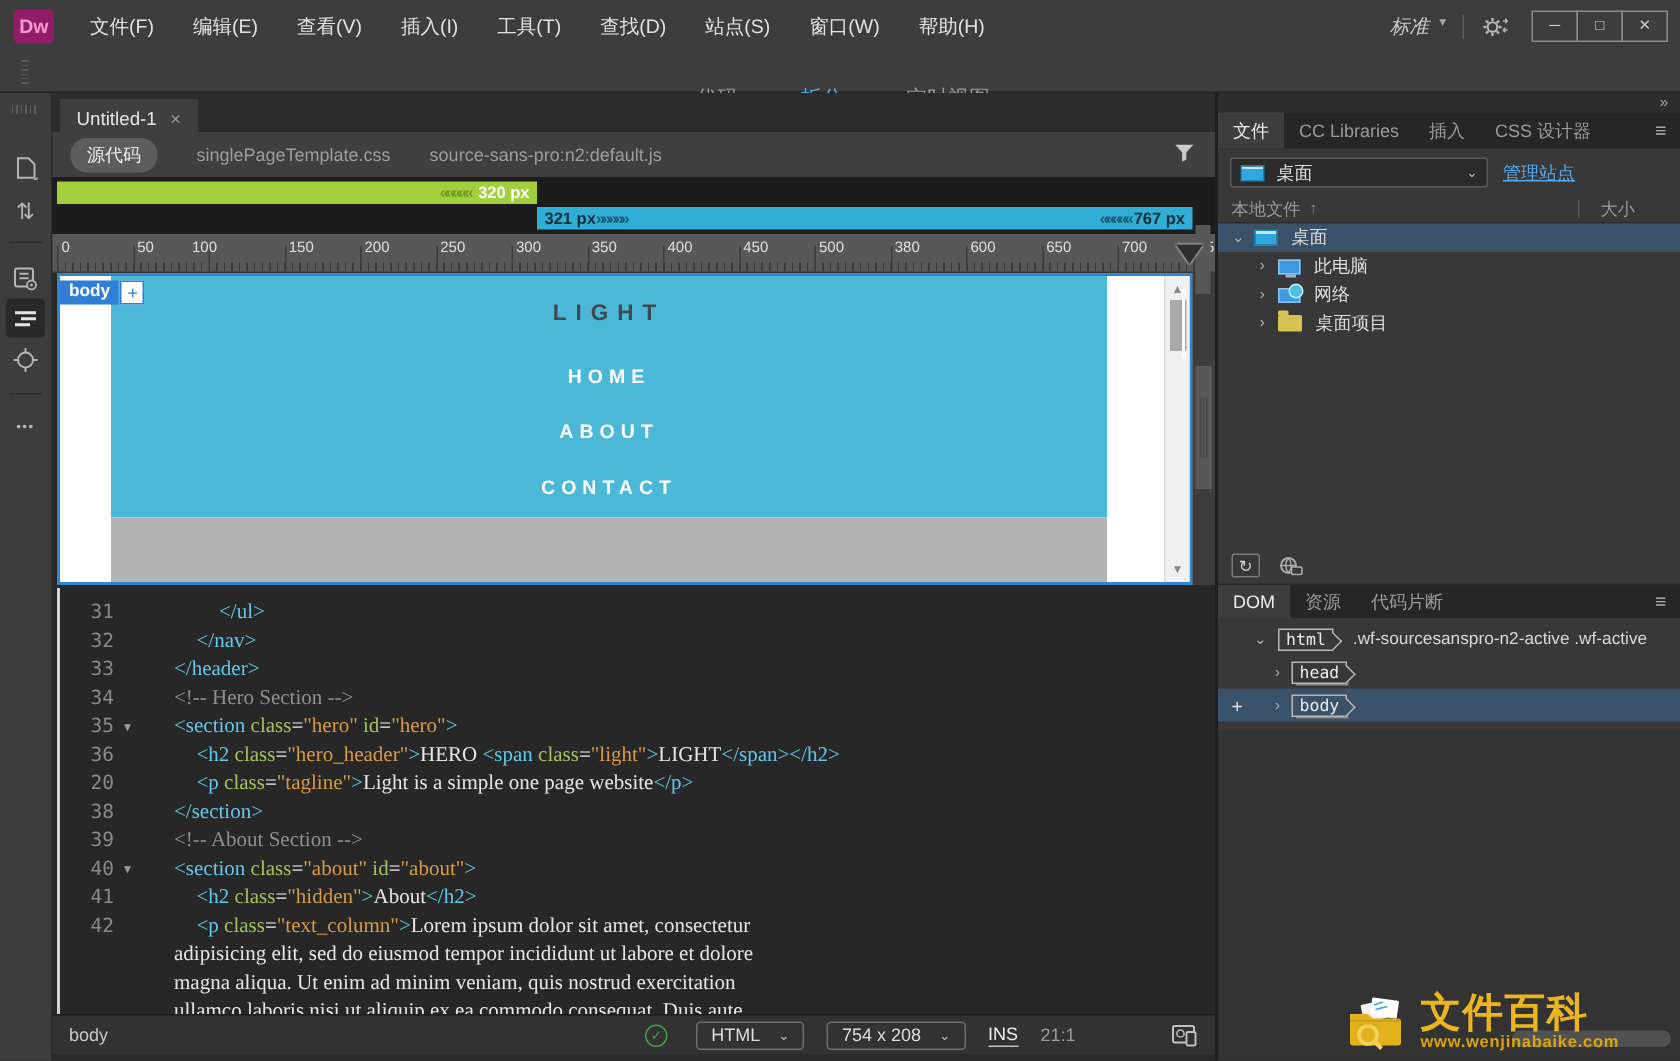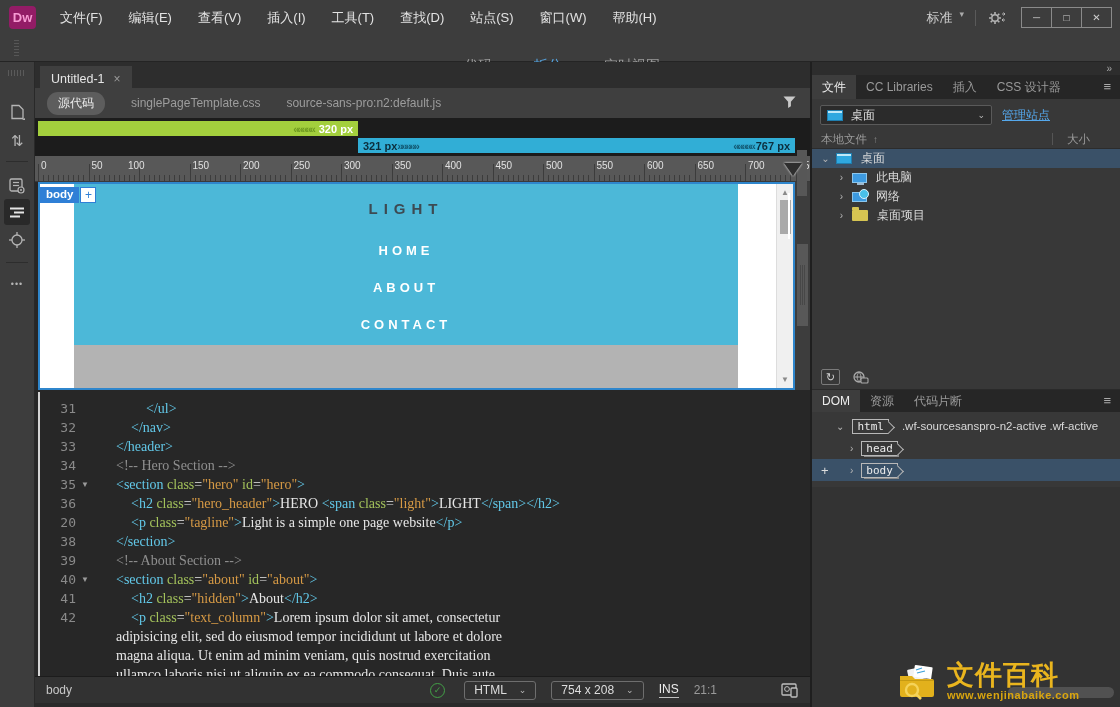--- a/index.html
+++ b/index.html
@@ -11,21 +11,21 @@
     -webkit-font-smoothing: antialiased;
   }
   svg { display:block; }
 
   
   #titlebar { position:absolute; left:0; top:0; width:1120px; height:35px; background:#3d3d3d; display:flex; align-items:center; }
   .dw-logo { width:27px; height:23px; margin:0 11px 0 9px; background:#931c66; border-radius:4px; color:#f79ad3; font-weight:bold; font-size:13px; display:flex; align-items:center; justify-content:center; }
   #menu-items { display:flex; height:35px; }
   .menu-item { padding:0 13px; font-size:13px; color:#e2e2e2; display:flex; align-items:center; cursor:default; }
   .tb-right { margin-left:auto; display:flex; align-items:center; gap:11px; margin-right:8px; }
-  .workspace { color:#cccccc; font-size:13px; display:flex; align-items:flex-start; gap:7px; }
+  .workspace { color:#cccccc; font-size:13px; display:flex; align-items:flex-start; gap:7px;font-style:italic; }
   .ws-arrow { font-size:9px; color:#aaa; }
   .tb-divider { width:1px; height:16px; background:#5a5a5a; }
   .win-btns { display:flex; margin-left:4px; }
   .win-btn { width:31px; height:21px; border:1px solid #8a8a8a; margin-left:-1px; display:flex; align-items:center; justify-content:center; color:#cfcfcf; font-size:10px; }
 
   
   #viewbar { position:absolute; left:0; top:35px; width:1120px; height:27px; background:#3d3d3d; border-bottom:1px solid #242424; display:flex; align-items:center; }
   .vb-grip { margin-left:14px; width:5px; height:16px; background:repeating-linear-gradient(0deg,#575757 0 1px,transparent 1px 3px); }
   .vb-group { margin-left:445px; display:flex; align-items:center; gap:42px; font-size:14px;margin-top:36px; }
   .vb-code { color:#9a9a9a; } .vb-split { color:#57a9e8; } 
@@ -311,21 +311,21 @@
       <span class="ruler-num" style="left: 309px;">300</span>
       <div class="ruler-tick" style="left: 356.5px;"></div>
       <span class="ruler-num" style="left: 359.5px;">350</span>
       <div class="ruler-tick" style="left: 407px;"></div>
       <span class="ruler-num" style="left: 410px;">400</span>
       <div class="ruler-tick" style="left: 457.5px;"></div>
       <span class="ruler-num" style="left: 460.5px;">450</span>
       <div class="ruler-tick" style="left: 508px;"></div>
       <span class="ruler-num" style="left: 511px;">500</span>
       <div class="ruler-tick" style="left: 558.5px;"></div>
-      <span class="ruler-num" style="left: 561.5px;">550</span>
+      <span class="ruler-num" style="left: 561.5px;">380</span>
       <div class="ruler-tick" style="left: 609px;"></div>
       <span class="ruler-num" style="left: 612px;">600</span>
       <div class="ruler-tick" style="left: 659.5px;"></div>
       <span class="ruler-num" style="left: 662.5px;">650</span>
       <div class="ruler-tick" style="left: 710px;"></div>
       <span class="ruler-num" style="left: 713px;">700</span>
       <div class="ruler-tick" style="left: 760.5px;"></div>
       <span class="ruler-num" style="left: 763.5px;">750</span>
     </div>
 

